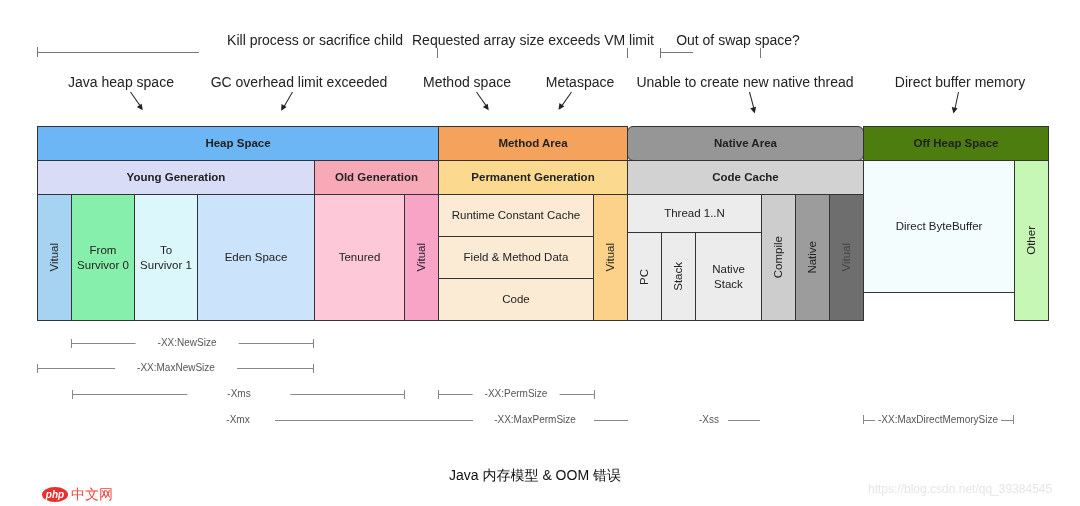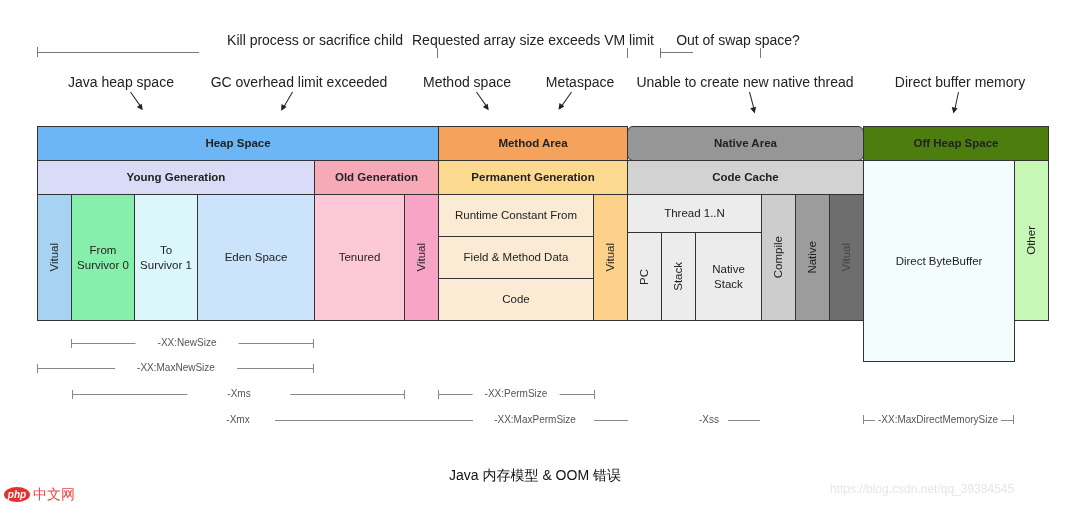--- a/index.html
+++ b/index.html
@@ -1,17 +1,17 @@
 <!DOCTYPE html>
 <html><head>
 <meta charset="utf-8">
 <style>
   * { box-sizing: border-box; margin: 0; padding: 0; }
   body { width: 1080px; height: 506px; background: #ffffff; position: relative; overflow: hidden; font-family: "Liberation Sans", sans-serif; color: #222; }
-  .abs { position: absolute; }
+  .abs { position: absolute; margin-left: 38px; }
   .lbl { position: absolute; font-size: 14px; color: #222; white-space: nowrap; transform: translateX(-50%); }
   .hline { position: absolute; height: 1px; background: #777; }
   .vtick { position: absolute; width: 1px; background: #777; }
   .arrow { position: absolute; width: 1px; height: 20px; background: #222; transform-origin: top center; }
   .arrow::after { content: ""; position: absolute; bottom: -2px; left: -3px; border-left: 3.5px solid transparent; border-right: 3.5px solid transparent; border-top: 6px solid #222; }
   .cell { position: absolute; border: 1px solid #333; display: flex; align-items: center; justify-content: center; text-align: center; font-size: 11.5px; color: #222; line-height: 1.25; }
   .bold { font-weight: bold; }
   .vert { writing-mode: vertical-rl; transform: rotate(180deg); }
   .param { position: absolute; font-size: 10px; color: #555; white-space: nowrap; transform: translateX(-50%); background: #fff; padding: 0 4px; }
   .pline { position: absolute; height: 1px; background: #888; }
@@ -61,21 +61,21 @@
   </div>
 <div class="cell" style="left:71px; top:194px; width:64px; height:127px; background:#86efac; padding:0 4px;">From Survivor 0</div>
 <div class="cell" style="left:134px; top:194px; width:64px; height:127px; background:#dbf7fb; padding:0 4px;">To Survivor 1</div>
 <div class="cell" style="left:197px; top:194px; width:118px; height:127px; background:#cbe4fb;">Eden Space</div>
 
 <div class="cell" style="left:314px; top:194px; width:91px; height:127px; background:#fdc8d8;">Tenured</div>
 <div class="cell" style="left:404px; top:194px; width:35px; height:127px; background:#f7a4c6;">
     <span class="vert">Vitual</span>
   </div>
 
-<div class="cell" style="left:438px; top:194px; width:156px; height:43px; background:#fcebd4;">Runtime Constant From</div>
+<div class="cell" style="left:438px; top:194px; width:156px; height:43px; background:#fcebd4;">Runtime Constant Cache</div>
 <div class="cell" style="left:438px; top:236px; width:156px; height:43px; background:#fcebd4;">Field &amp; Method Data</div>
 <div class="cell" style="left:438px; top:278px; width:156px; height:43px; background:#fcebd4;">Code</div>
 <div class="cell" style="left:593px; top:194px; width:35px; height:127px; background:#fcd28a;">
     <span class="vert">Vitual</span>
   </div>
 
 <div class="cell" style="left:627px; top:194px; width:135px; height:39px; background:#ececec;">Thread 1..N</div>
 <div class="cell" style="left:627px; top:232px; width:35px; height:89px; background:#ececec;">
     <span class="vert">PC</span>
   </div>
@@ -86,21 +86,21 @@
 <div class="cell" style="left:761px; top:194px; width:35px; height:127px; background:#cdcdcd;">
     <span class="vert">Compile</span>
   </div>
 <div class="cell" style="left:795px; top:194px; width:35px; height:127px; background:#9c9c9c;">
     <span class="vert">Native</span>
   </div>
 <div class="cell" style="left:829px; top:194px; width:35px; height:127px; background:#6e6e6e;">
     <span class="vert" style="color:#444;">Vitual</span>
   </div>
 
-<div class="cell" style="left:863px; top:160px; width:152px; height:202px; background:#f4fdfd;">Direct ByteBuffer</div>
+<div class="cell" style="left:863px; top:160px; width:152px; height:133px; background:#f4fdfd;">Direct ByteBuffer</div>
 <div class="cell" style="left:1014px; top:160px; width:35px; height:161px; background:#c6f7b4;">
     <span class="vert">Other</span>
   </div>
 
 <div class="ptick" style="left:71px; top:339px;"></div>
 <div class="pline" style="left:71px; top:343px; width:243px;"></div>
 <div class="ptick" style="left:313px; top:339px;"></div>
 <div class="param" style="left:187px; top:337px; padding:0 22px;">-XX:NewSize</div>
 
 <div class="ptick" style="left:37px; top:364px;"></div>

